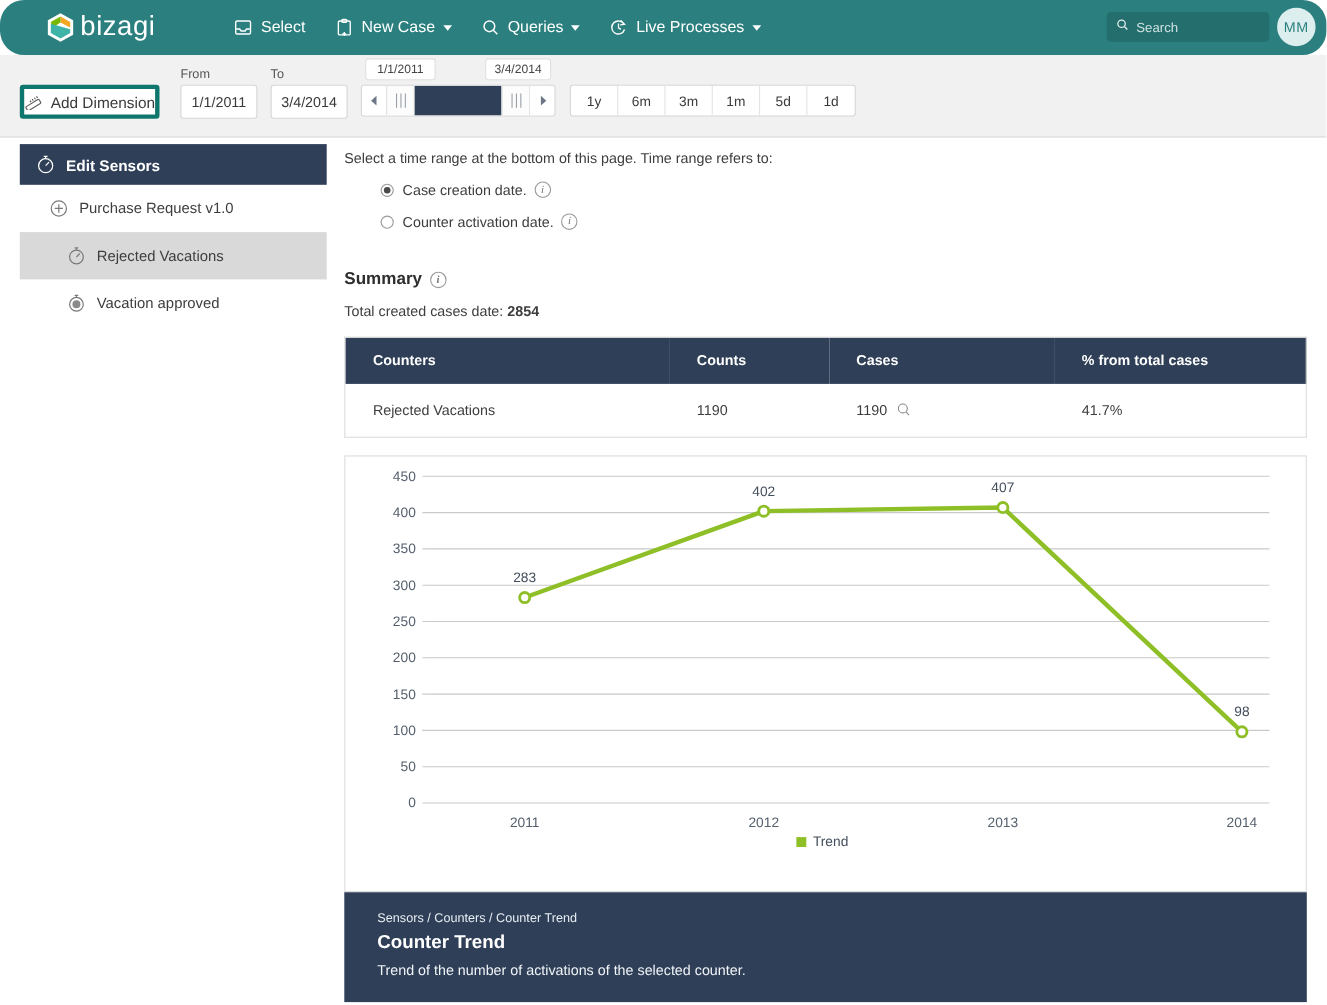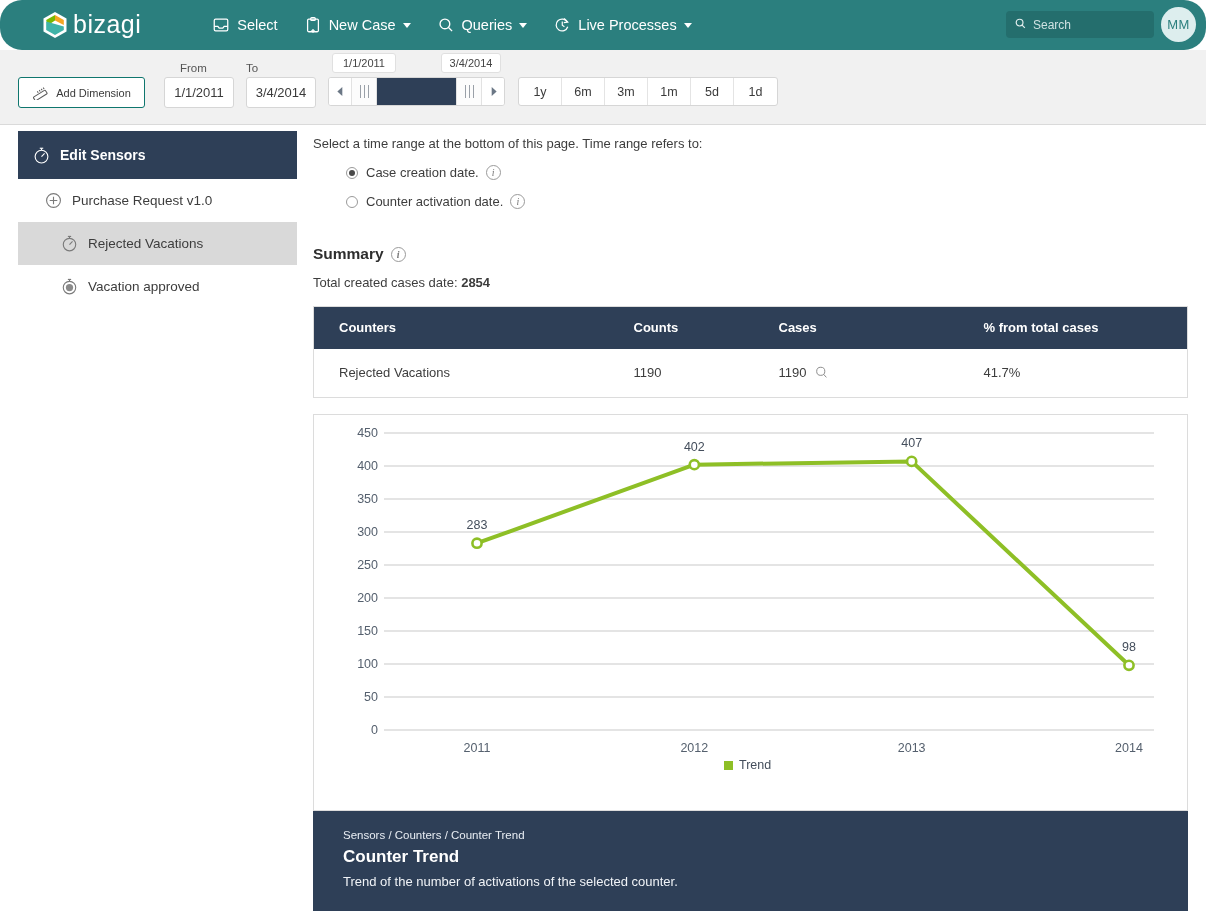--- a/index.html
+++ b/index.html
@@ -59,23 +59,23 @@
   }
 
   
   .toolbar {
     position: absolute; left: 0; top: 50px; width: 1206px; height: 75px;
     background: #f1f1f1; border-bottom: 1px solid #dadada;
   }
   .add-dim {
     position: absolute; left: 18px; top: 27px;
     width: 127px; height: 31px; background: #ffffff;
-    border: 1px solid #0f766e; border-radius: 3px;
-    display: flex; align-items: center; justify-content: center;
-    font-size: 11px; color: #3a3a3a; cursor: pointer;
+    border: 4px solid #0f766e; border-radius: 3px;
+    display: flex; align-items: center; justify-content: flex-end;
+    font-size: 14px; color: #3a3a3a; cursor: pointer;
   }
   .add-dim .ruler { margin-right: 7px; }
   .fld-label { position: absolute; font-size: 11.5px; color: #555; }
   .date-input {
     position: absolute; height: 31px; background: #ffffff;
     border: 1px solid #d6d6d6; border-radius: 3px;
     display: flex; align-items: center; justify-content: center;
     font-size: 13px; color: #3a3a3a;
   }
   .range-bubble {
@@ -110,21 +110,21 @@
   .qbtn {
     width: 43px; display: flex; align-items: center; justify-content: center;
     font-size: 12.5px; color: #3a3a3a; border-right: 1px solid #e4e4e4;
     cursor: pointer;
   }
   .qbtn:last-child { border-right: none; }
 
   
   .sidebar { position: absolute; left: 18px; top: 131px; width: 279px; }
   .sb-head {
-    height: 48px; background: #2e3f57; color: #ffffff;
+    height: 37px; background: #2e3f57; color: #ffffff;
     display: flex; align-items: center; padding-left: 14px;
     font-size: 14px; font-weight: bold; cursor: pointer;
   }
   .sb-head .sbi { margin-right: 9px; display: flex; }
   .sb-item {
     height: 43px; display: flex; align-items: center;
     font-size: 13.5px; color: #3d3d3d; cursor: pointer;
   }
   .sb-item.lvl1 { padding-left: 26px; }
   .sb-item.lvl2 { padding-left: 42px; }
@@ -276,21 +276,21 @@
   <div class="add-dim">
     <span class="ruler">
       <svg width="17" height="17" viewBox="0 0 20 20" fill="none" stroke="#5a5a5a" stroke-width="1.2">
         <rect x="1.5" y="12.2" width="16.5" height="5" rx="1" transform="rotate(-32 9.7 14.7)"></rect>
         <path d="M6.2 9.9l1.2 1.6M8.5 8.4l1.2 1.6M10.8 6.9l1.2 1.6M13.1 5.4l1.2 1.6"></path>
       </svg>
     </span>
     <span>Add Dimension</span>
   </div>
 
-  <div class="fld-label" style="left:180px; top:12px;">From</div>
+  <div class="fld-label" style="left:164px; top:12px;">From</div>
   <div class="fld-label" style="left:246px; top:12px;">To</div>
 
   <div class="date-input" style="left:164px; top:27px; width:70px;">
     <span>1/1/2011</span>
   </div>
   <div class="date-input" style="left:246px; top:27px; width:70px;">
     <span>3/4/2014</span>
   </div>
 
   <div class="range-bubble" style="left:332px; top:3px; width:64px;">

